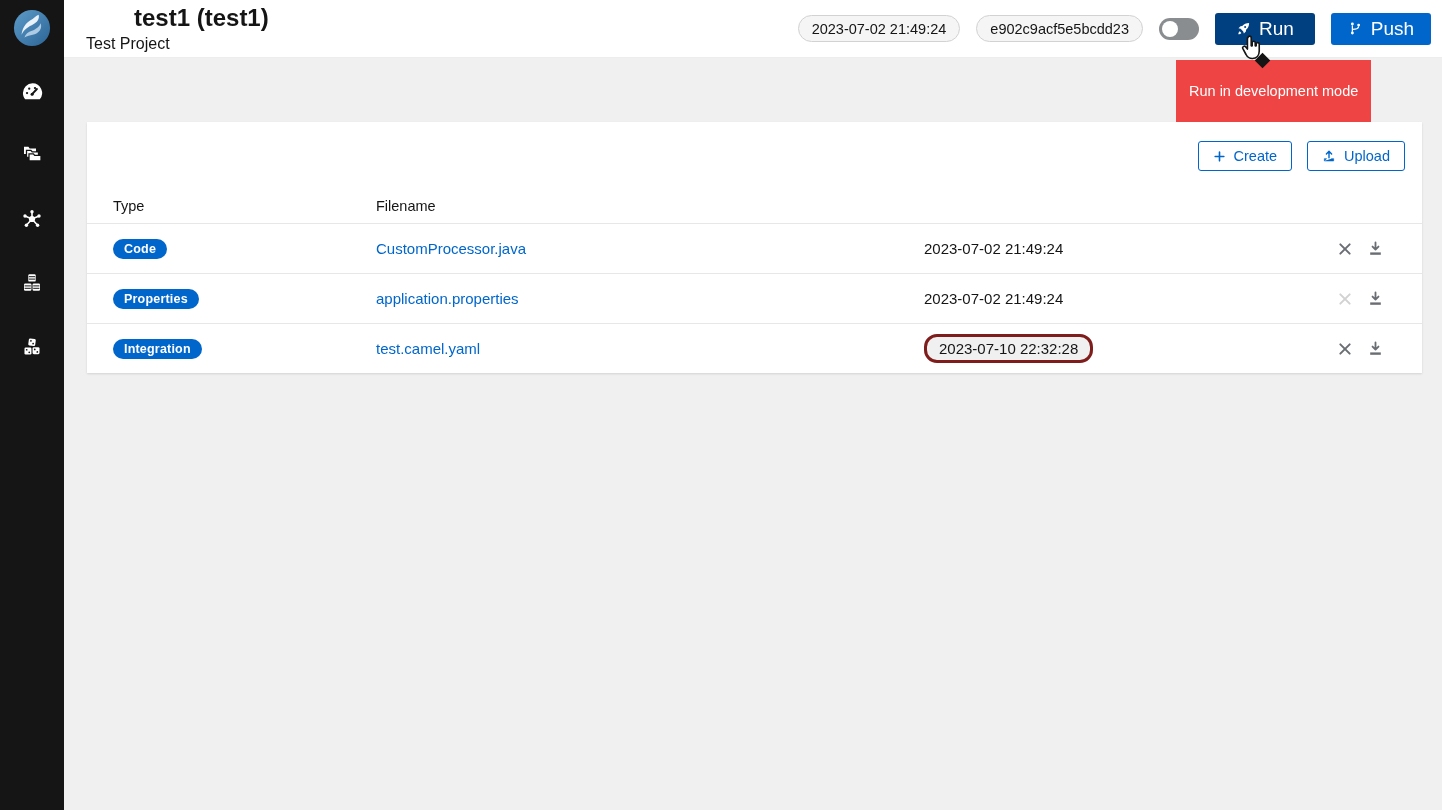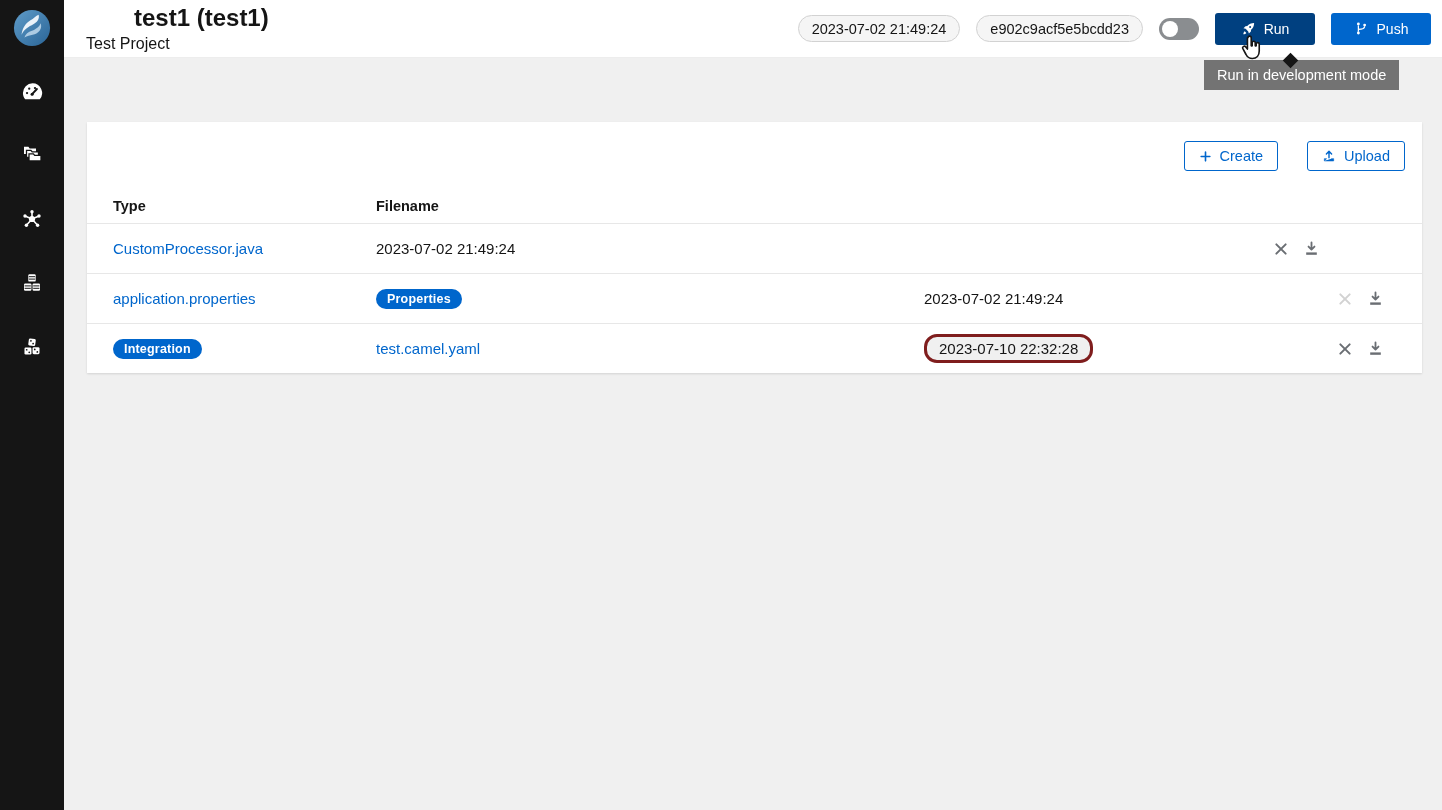--- a/index.html
+++ b/index.html
@@ -36,72 +36,72 @@
   .pill-badge {
     height:27px; padding:0 13px; border-radius:14px;
     background:#f5f5f5; border:1px solid #d2d2d2;
     font-size:14.5px; display:flex; align-items:center; color:#151515; white-space:nowrap;
   }
   .switch { width:40px; height:22px; border-radius:11px; background:#8a8d90; position:relative; border:none; cursor:pointer; }
   .switch .knob { position:absolute; left:3px; top:3px; width:16px; height:16px; border-radius:50%; background:#fff; }
 
   .btn-primary {
     height:32px; width:100px; display:flex; align-items:center; justify-content:center; gap:8px;
-    color:#fff; font-size:14px; border:none; border-radius:3px; cursor:pointer;
+    color:#fff; font-size:19px; border:none; border-radius:3px; cursor:pointer;
   }
   .btn-run { background:#004080; }
   .btn-push { background:#0066cc; }
 
   
   .tabbar { height:41px; background:#fff; display:flex; align-items:stretch; }
   .tab {
     padding:0 16px; display:flex; align-items:center; font-size:14.5px;
     color:#6a6e73; position:relative; cursor:pointer; background:none; border:none;
     font-family:"Liberation Sans",sans-serif;
   }
   .tab.active { color:#151515; }
   .tab.active::after { content:""; position:absolute; left:0; right:0; bottom:0; height:3px; background:#0066cc; }
 
   
   .content { position:absolute; top:99px; left:0; right:0; bottom:0; background:#f0f0f0; }
   .card {
     position:absolute; left:23px; top:23px; width:1335px;
     background:#fff; box-shadow:0 1px 2px rgba(3,3,3,0.12);
   }
-  .card-toolbar { display:flex; justify-content:flex-end; gap:29px; padding:19px 17px 12px 0; }
+  .card-toolbar { display:flex; justify-content:flex-end; gap:15px; padding:19px 17px 12px 0; }
   .btn-secondary {
     height:30px; min-width:93px; padding:0 14px; background:#fff;
     border:1px solid #0066cc; color:#0066cc; border-radius:3px; font-size:14.5px;
     display:flex; align-items:center; justify-content:center; gap:8px; cursor:pointer;
     font-family:"Liberation Sans",sans-serif;
   }
 
   .thead, .trow {
     display:grid; grid-template-columns:263px 548px 1fr 64px;
     align-items:center; padding-left:26px; padding-right:38px;
   }
-  .thead { height:40px; font-weight:700; font-size:14.5px; color:#151515; padding-top:6px; }
+  .thead { height:40px; font-weight:400; font-size:14.5px; color:#151515; padding-top:6px; }
   .trow { height:50px; border-top:1px solid #e7e7e7; font-size:15px; color:#151515; }
 
   .badge-blue {
     display:inline-block; background:#0066cc; color:#fff;
     font-size:12.5px; font-weight:700; padding:3px 11px; border-radius:11px; letter-spacing:.2px;
   }
   .link { color:#0066cc; text-decoration:none; cursor:pointer; }
   .updated-pill { background:#f0f0f0; border:3px solid #7f1d1d; border-radius:13px; padding:3px 12px; display:inline-block; }
 
   .actions-cell { display:flex; justify-content:flex-end; gap:14px; align-items:center; }
   .icon-btn { background:none; border:none; padding:0; cursor:pointer; display:flex; align-items:center; }
   .icon-btn.disabled { cursor:default; }
   .icon-btn.disabled svg path { stroke:#d2d2d2; }
 
   
   .tooltip {
-    position:absolute; left:1176px; top:60px; background:#737373; color:#fff;
-    font-size:14.5px; padding:7px 13px; z-index:20; white-space:nowrap;margin-left:28px;
+    position:absolute; left:1176px; top:60px; background:#ef4444; color:#fff;
+    font-size:14.5px; padding:23px 13px; z-index:20; white-space:nowrap;
   }
   .tooltip::before {
     content:""; position:absolute; top:-5px; left:81px; width:11px; height:11px;
     background:#151515; transform:rotate(45deg);
   }
   .cursor { position:absolute; left:1238px; top:35px; z-index:30; pointer-events:none; }
 </style>
 </head>
 <body>
 
@@ -236,39 +236,40 @@
       </div>
 
       <div class="thead">
         <div>Type</div>
         <div>Filename</div>
         <div></div>
       </div>
 
       <div id="tbody">
           <div class="trow">
+    <div><span class="badge-blue">Code</span></div>
     <div><a class="link" href="#">CustomProcessor.java</a></div>
     <div><span>2023-07-02 21:49:24</span></div>
     <div class="actions-cell">
       <button class="icon-btn">
         <svg width="16" height="16" viewBox="0 0 24 24">
           <path d="M5 5l14 14M19 5 5 19" stroke="#6a6e73" stroke-width="3" stroke-linecap="round"></path>
         </svg>
       </button>
       <button class="icon-btn">
         <svg width="17" height="17" viewBox="0 0 24 24">
           <path d="M12 3.5V13M7.8 9.3 12 13.5l4.2-4.2" stroke="#6a6e73" stroke-width="2.6" fill="none" stroke-linecap="round" stroke-linejoin="round"></path>
           <path d="M4.5 19.2h15" stroke="#6a6e73" stroke-width="3.4"></path>
         </svg>
       </button>
     </div>
   </div>
           <div class="trow">
+    <div><span class="badge-blue">Properties</span></div>
     <div><a class="link" href="#">application.properties</a></div>
-    <div><span class="badge-blue">Properties</span></div>
     <div><span>2023-07-02 21:49:24</span></div>
     <div class="actions-cell">
       <button class="icon-btn disabled">
         <svg width="16" height="16" viewBox="0 0 24 24">
           <path d="M5 5l14 14M19 5 5 19" stroke="#6a6e73" stroke-width="3" stroke-linecap="round"></path>
         </svg>
       </button>
       <button class="icon-btn">
         <svg width="17" height="17" viewBox="0 0 24 24">
           <path d="M12 3.5V13M7.8 9.3 12 13.5l4.2-4.2" stroke="#6a6e73" stroke-width="2.6" fill="none" stroke-linecap="round" stroke-linejoin="round"></path>

